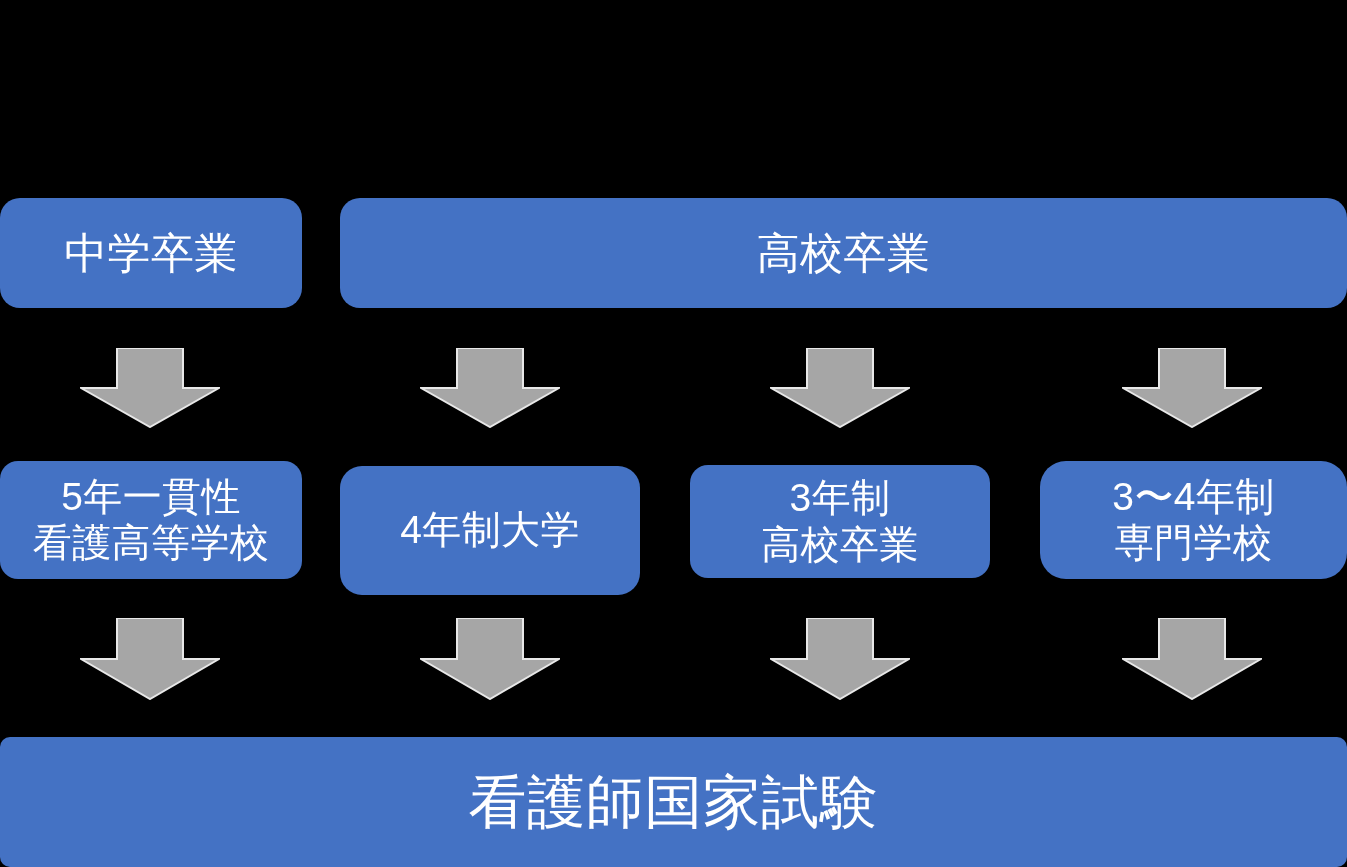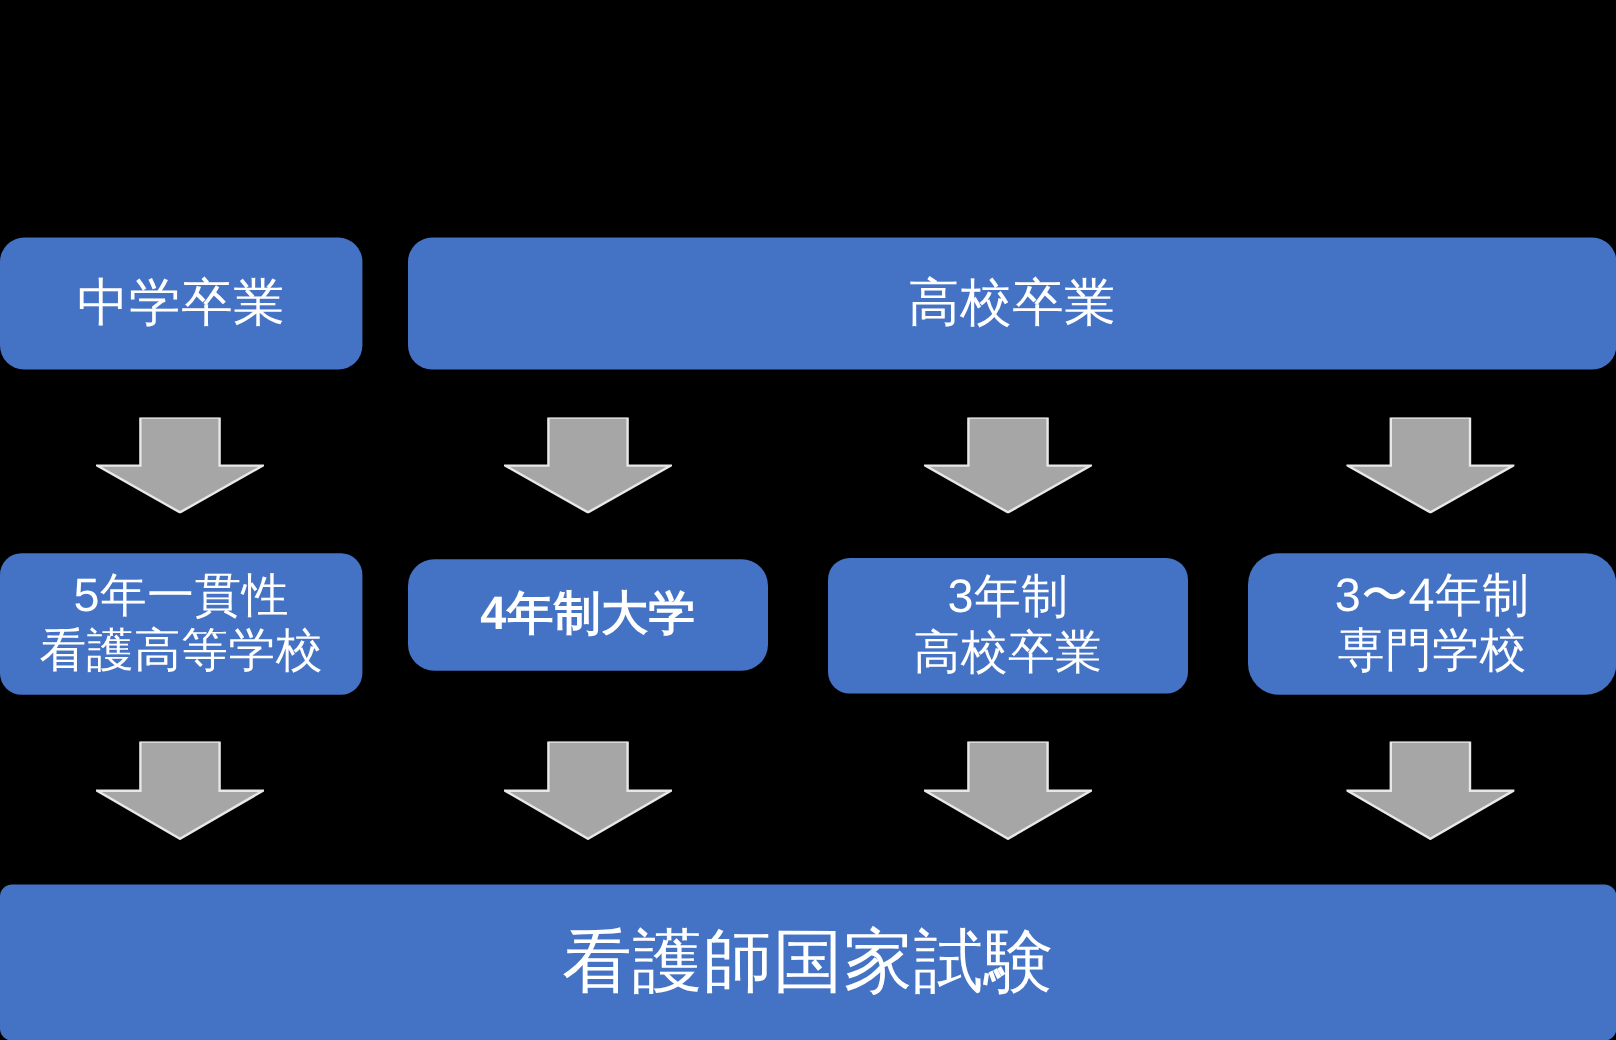--- a/index.html
+++ b/index.html
@@ -42,21 +42,21 @@
     display: block;
     white-space: pre-line;
   }
 
   
   #box-chugaku   { left: 0px;    top: 198px; width: 302px;  height: 110px; font-size: 43px; border-radius: 20px; }
   #box-koukou    { left: 340px;  top: 198px; width: 1007px; height: 110px; font-size: 43px; border-radius: 20px; }
 
   
   #box-5nen      { left: 0px;    top: 461px; width: 302px;  height: 118px; font-size: 39px; border-radius: 18px; justify-content: center; }
-  #box-4nendai   { left: 340px;  top: 466px; width: 300px;  height: 93px; font-size: 39px; border-radius: 22px; font-weight: bold; }
+  #box-4nendai   { left: 340px;  top: 466px; width: 300px;  height: 129px; font-size: 39px; border-radius: 22px; }
   #box-3nentan   { left: 690px;  top: 465px; width: 300px;  height: 113px; font-size: 39px; border-radius: 18px; }
   #box-senmon    { left: 1040px; top: 461px; width: 307px;  height: 118px; font-size: 39px; border-radius: 26px; }
 
   
   #box-shiken    { left: 0px;    top: 737px; width: 1347px; height: 130px; font-size: 58px; border-radius: 10px; }
 
   
   .arrow {
     position: absolute;
     display: block;

